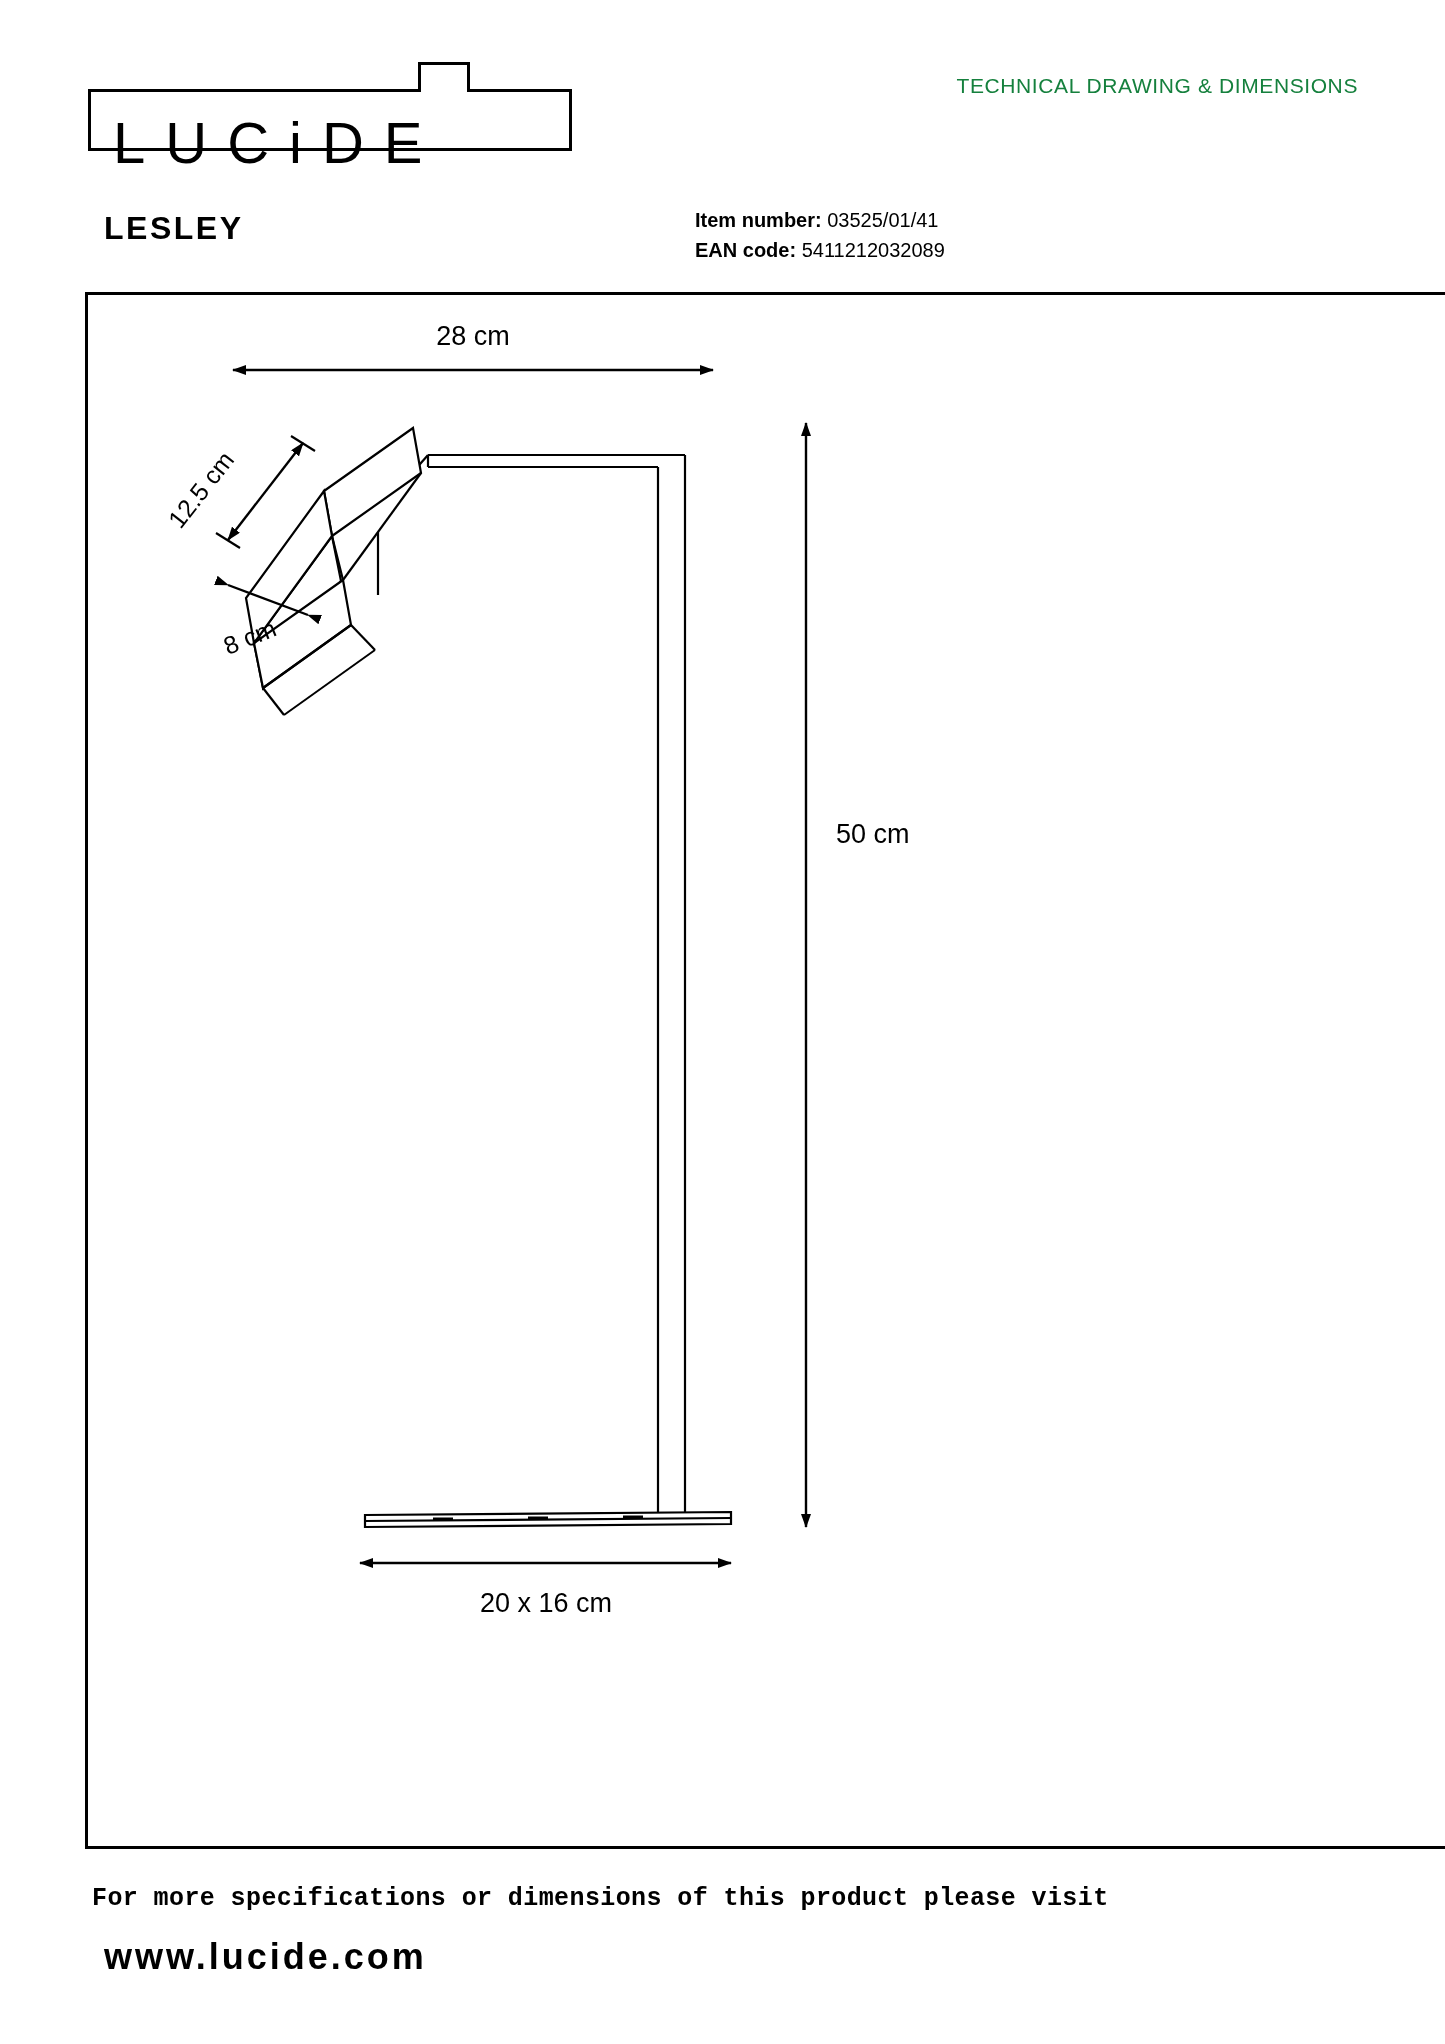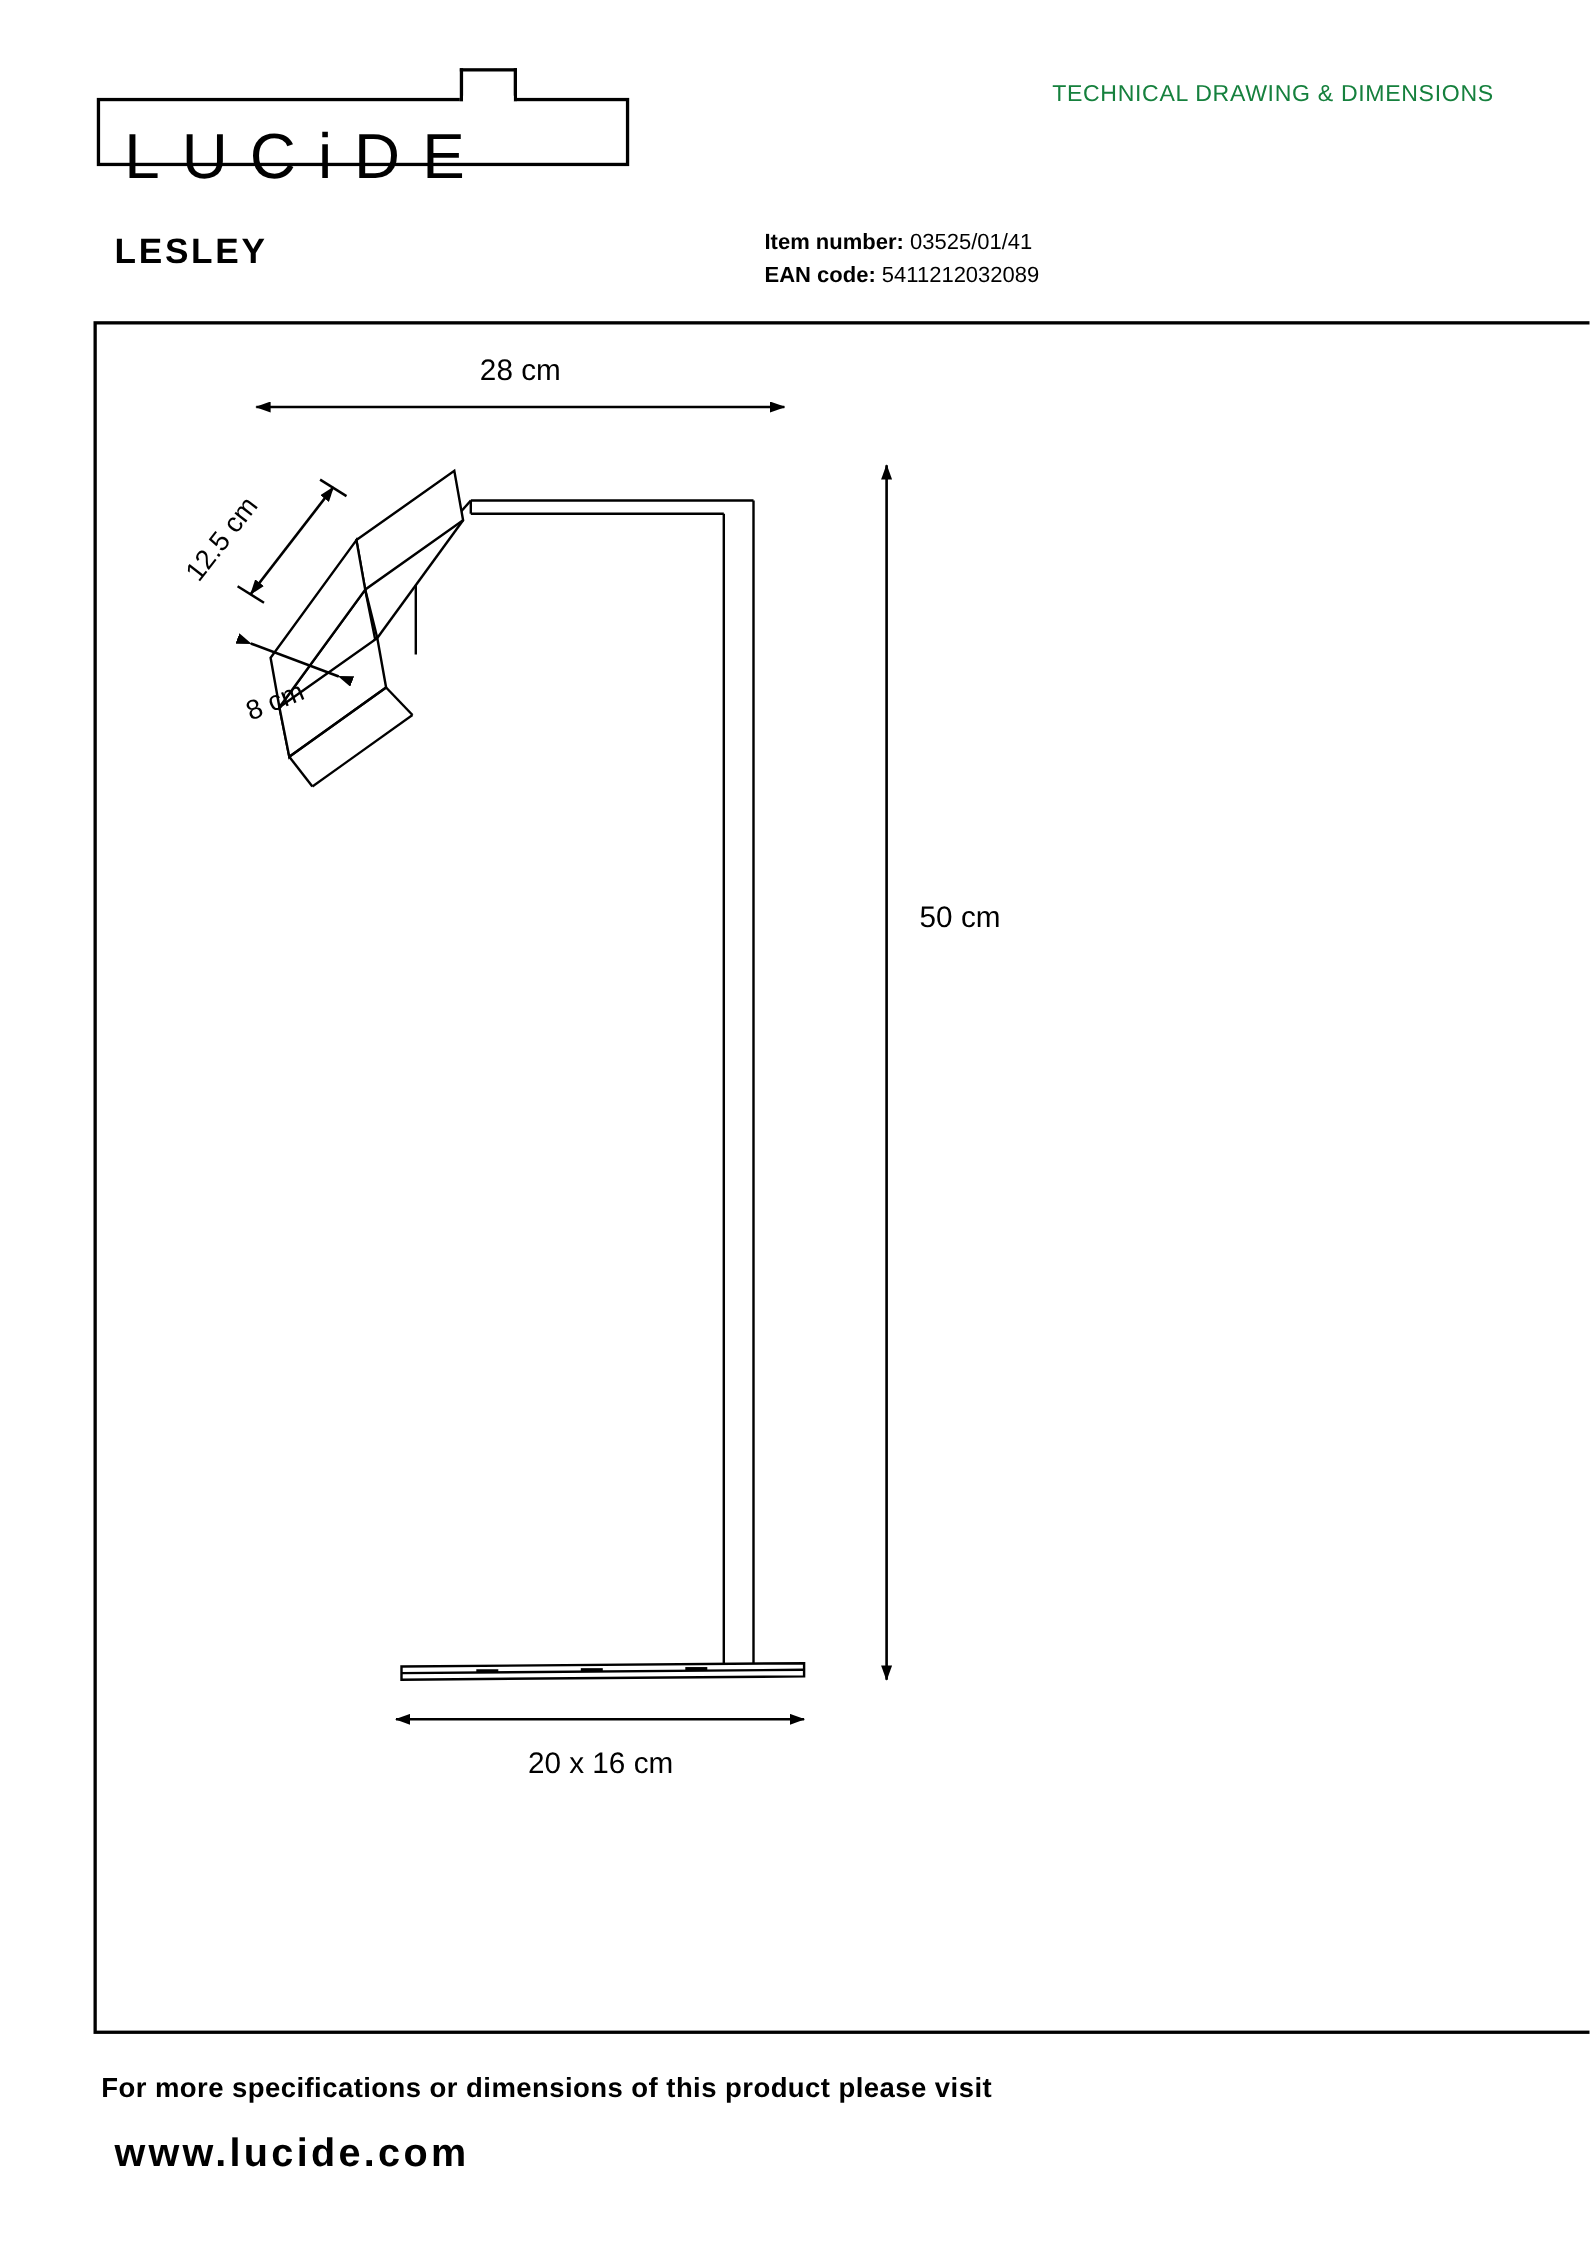--- a/index.html
+++ b/index.html
@@ -123,20 +123,21 @@
   }
 
   
   .footer-line1 {
     position: absolute;
     left: 92px;
     top: 1884px;
     font-size: 25px;
     font-weight: bold;
     letter-spacing: 0.4px;
+    font-family: Liberation Mono, monospace;
   }
   .footer-line2 {
     position: absolute;
     left: 92px;
     top: 1936px;
     font-size: 36px;
     font-weight: bold;
     letter-spacing: 3px;
     margin-left: 12px;
   }

